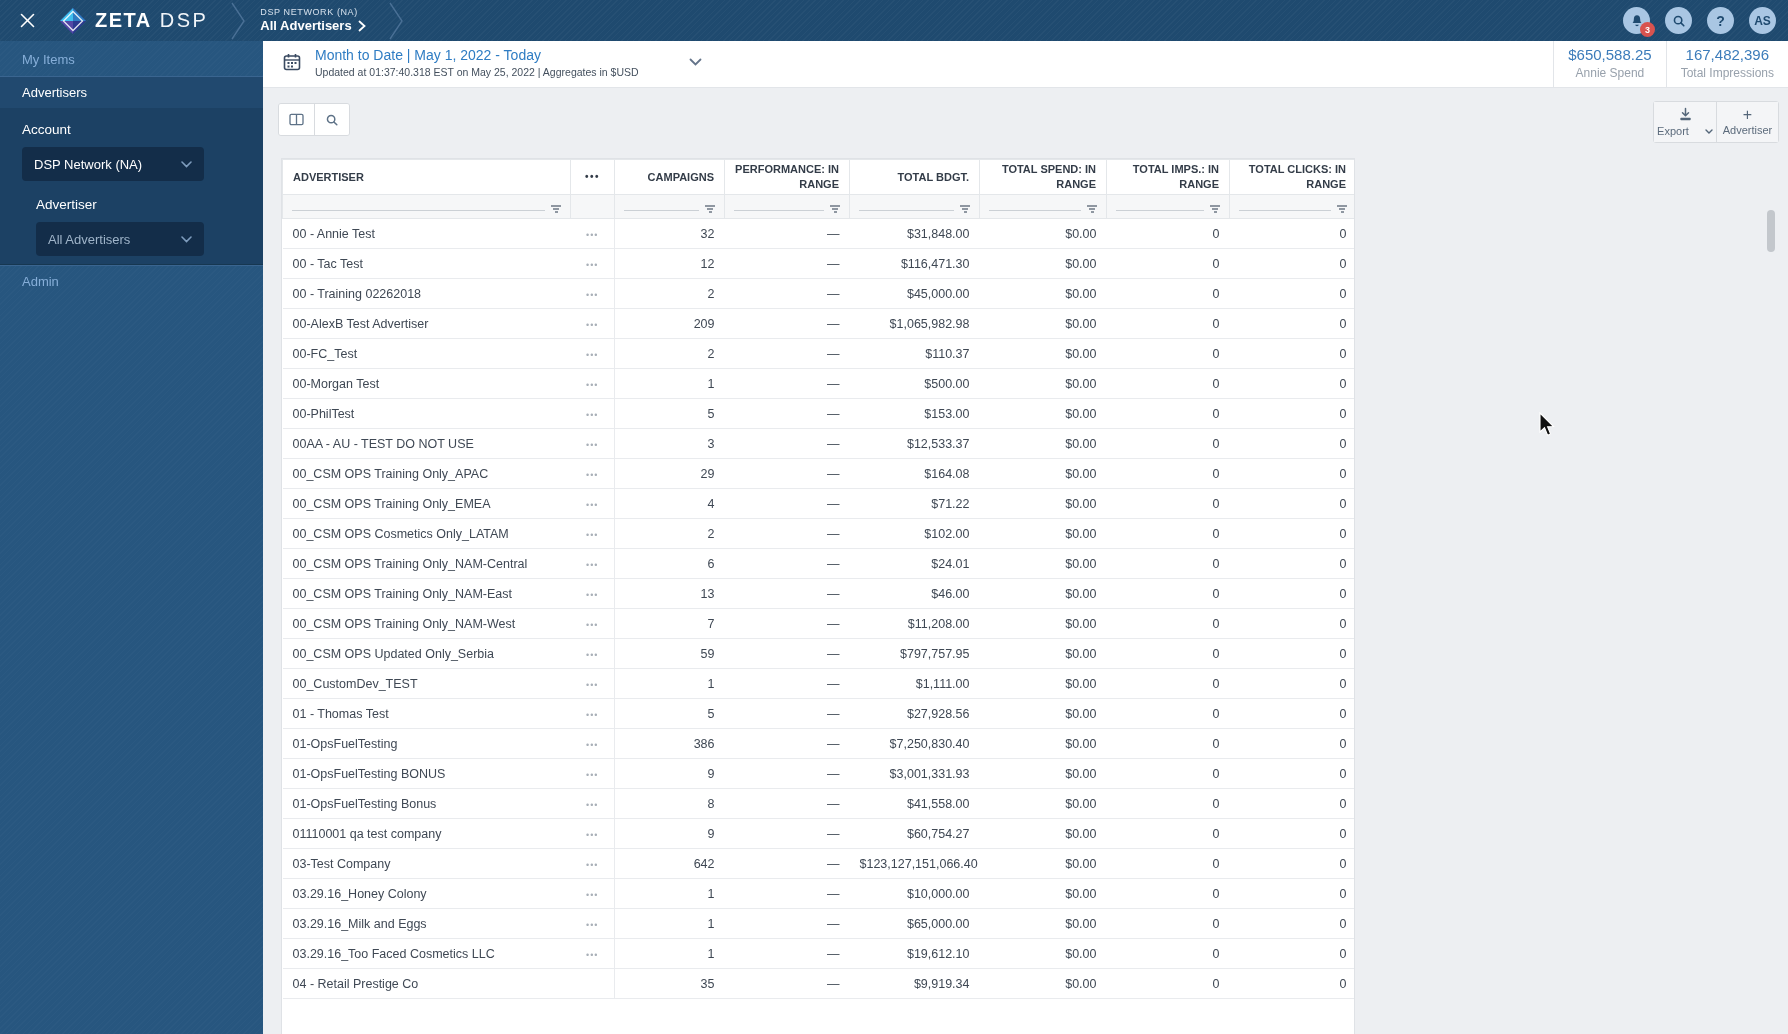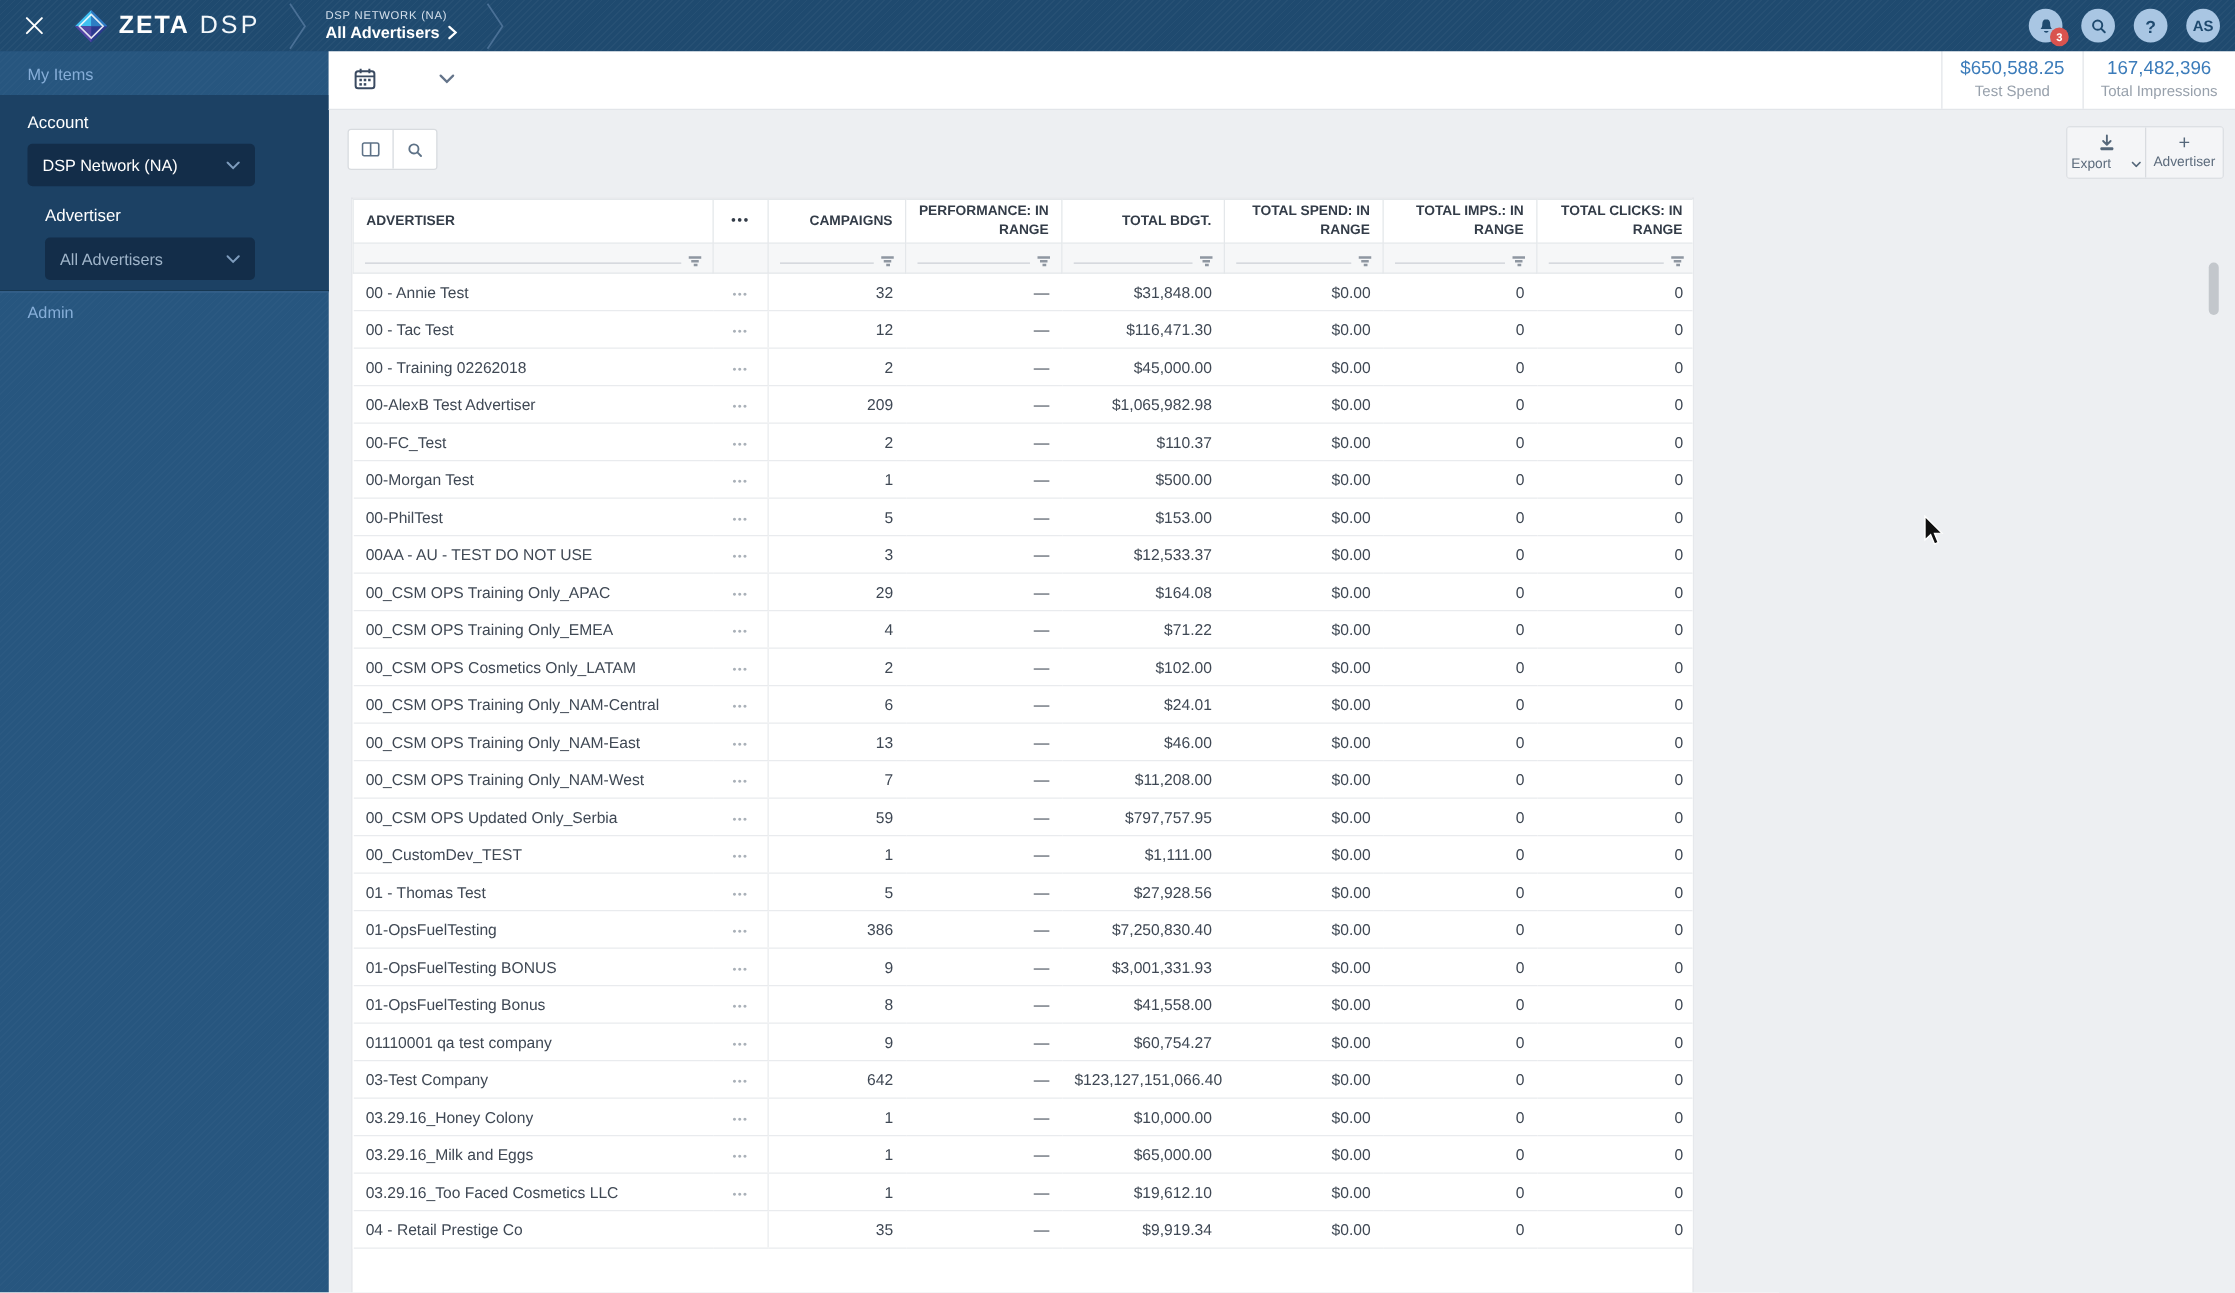--- a/index.html
+++ b/index.html
@@ -147,20 +147,21 @@
       <span style="font-size:14px;">?</span>
     </div>
     <div class="circle-btn">
       <span>AS</span>
     </div>
   </div>
 </div>
 
 <div class="sidebar">
   <div class="side-item first">My Items</div>
+  <div class="side-item active">Advertisers</div>
   <div class="side-panel">
     <div class="panel-label">Account</div>
     <div class="dropdown">
       <span>DSP Network (NA)</span>
       <svg width="11" height="7" viewBox="0 0 11 7">
         <polyline points="1,1 5.5,5.5 10,1" fill="none" stroke="#7e9cbd" stroke-width="1.6" stroke-linecap="round"></polyline>
       </svg>
     </div>
     <div class="sub-block">
       <div class="panel-label">Advertiser</div>
@@ -183,28 +184,32 @@
         <rect x="1.5" y="3" width="15" height="13.5" rx="2" fill="none" stroke="#3a4a61" stroke-width="1.6"></rect>
         <line x1="5.5" y1="1" x2="5.5" y2="4.5" stroke="#3a4a61" stroke-width="1.6"></line>
         <line x1="12.5" y1="1" x2="12.5" y2="4.5" stroke="#3a4a61" stroke-width="1.6"></line>
         <line x1="1.5" y1="7" x2="16.5" y2="7" stroke="#3a4a61" stroke-width="1.4"></line>
         <rect x="4.5" y="9" width="2" height="2" fill="#3a4a61"></rect>
           <rect x="8" y="9" width="2" height="2" fill="#3a4a61"></rect>
         <rect x="11.5" y="9" width="2" height="2" fill="#3a4a61"></rect>
           <rect x="4.5" y="12.5" width="2" height="2" fill="#3a4a61"></rect>
         <rect x="8" y="12.5" width="2" height="2" fill="#3a4a61"></rect>
       </svg>
+      <div class="dh-text">
+        <div class="dh-title">Month to Date | May 1, 2022 - Today</div>
+        <div class="dh-sub">Updated at 01:37:40.318 EST on May 25, 2022 | Aggregates in $USD</div>
+      </div>
       <svg class="dh-chevron" width="13" height="8" viewBox="0 0 13 8">
         <polyline points="1.5,1.5 6.5,6.5 11.5,1.5" fill="none" stroke="#64748a" stroke-width="1.8" stroke-linecap="round"></polyline>
       </svg>
     </div>
     <div class="stats">
       <div class="stat">
         <div class="stat-value">$650,588.25</div>
-        <div class="stat-label">Test Spend</div>
+        <div class="stat-label">Annie Spend</div>
       </div>
       <div class="stat">
         <div class="stat-value">167,482,396</div>
         <div class="stat-label">Total Impressions</div>
       </div>
     </div>
   </div>
 
   <div class="toolbar">
     <div class="btn-group-left">

